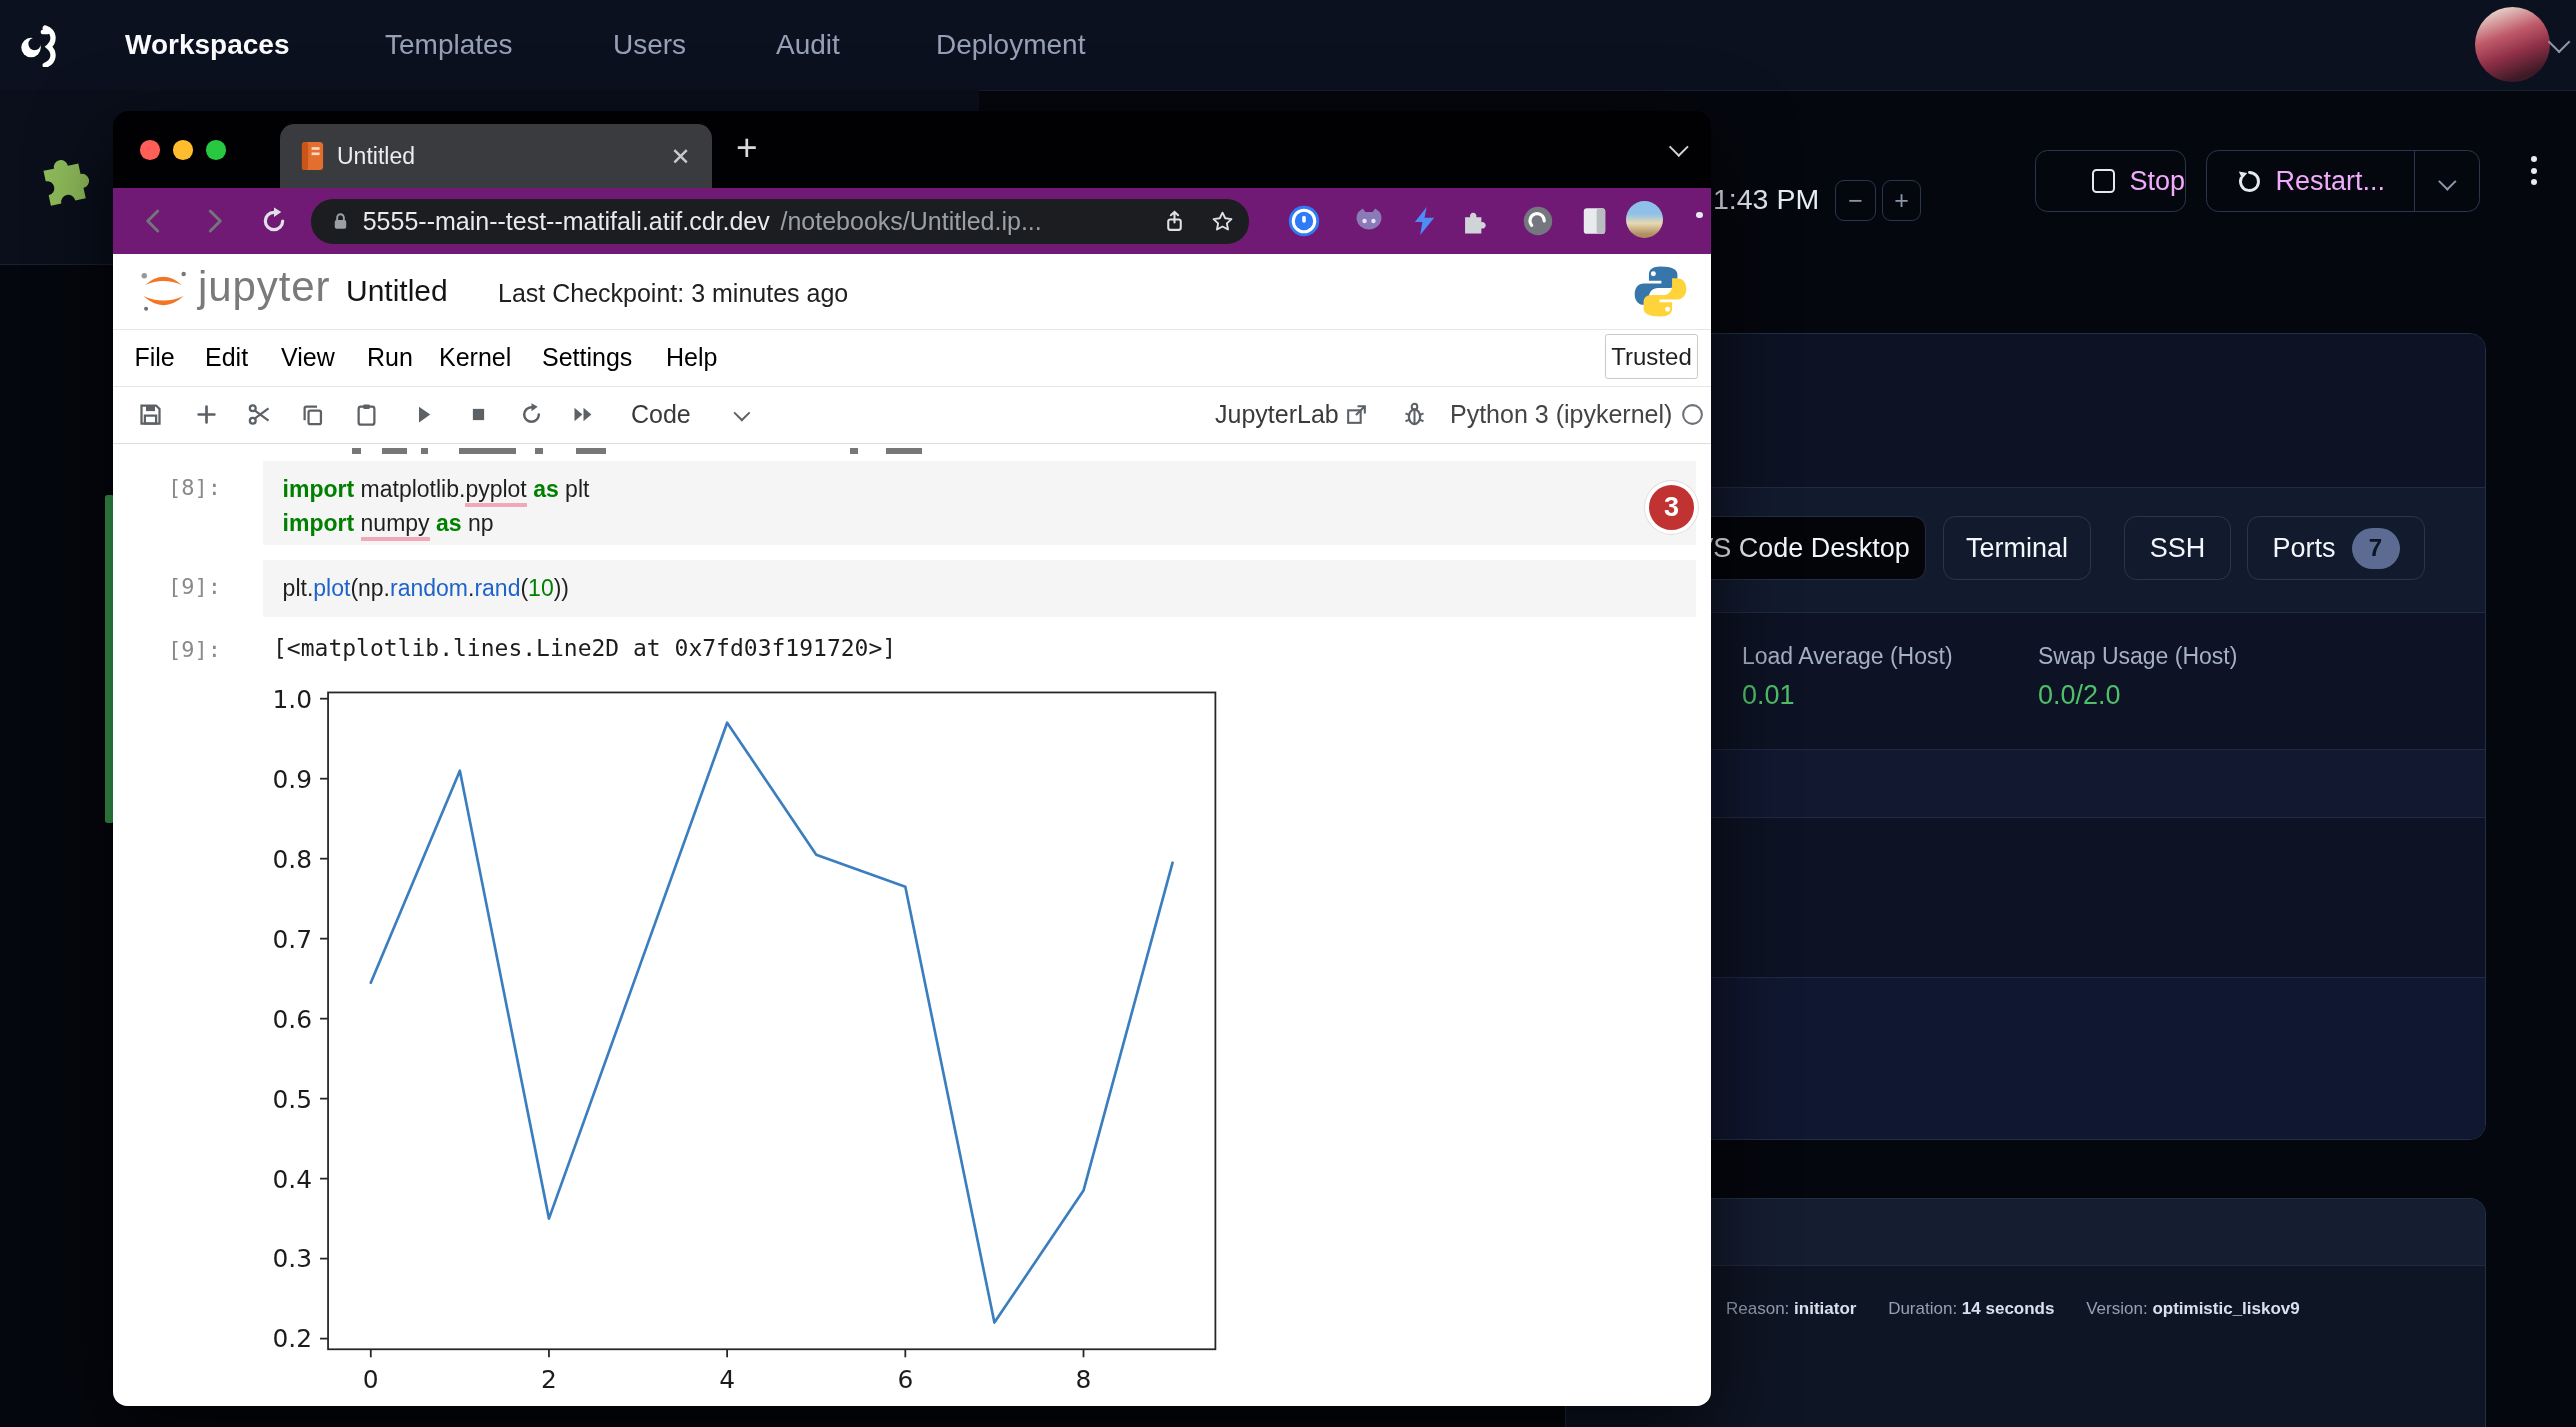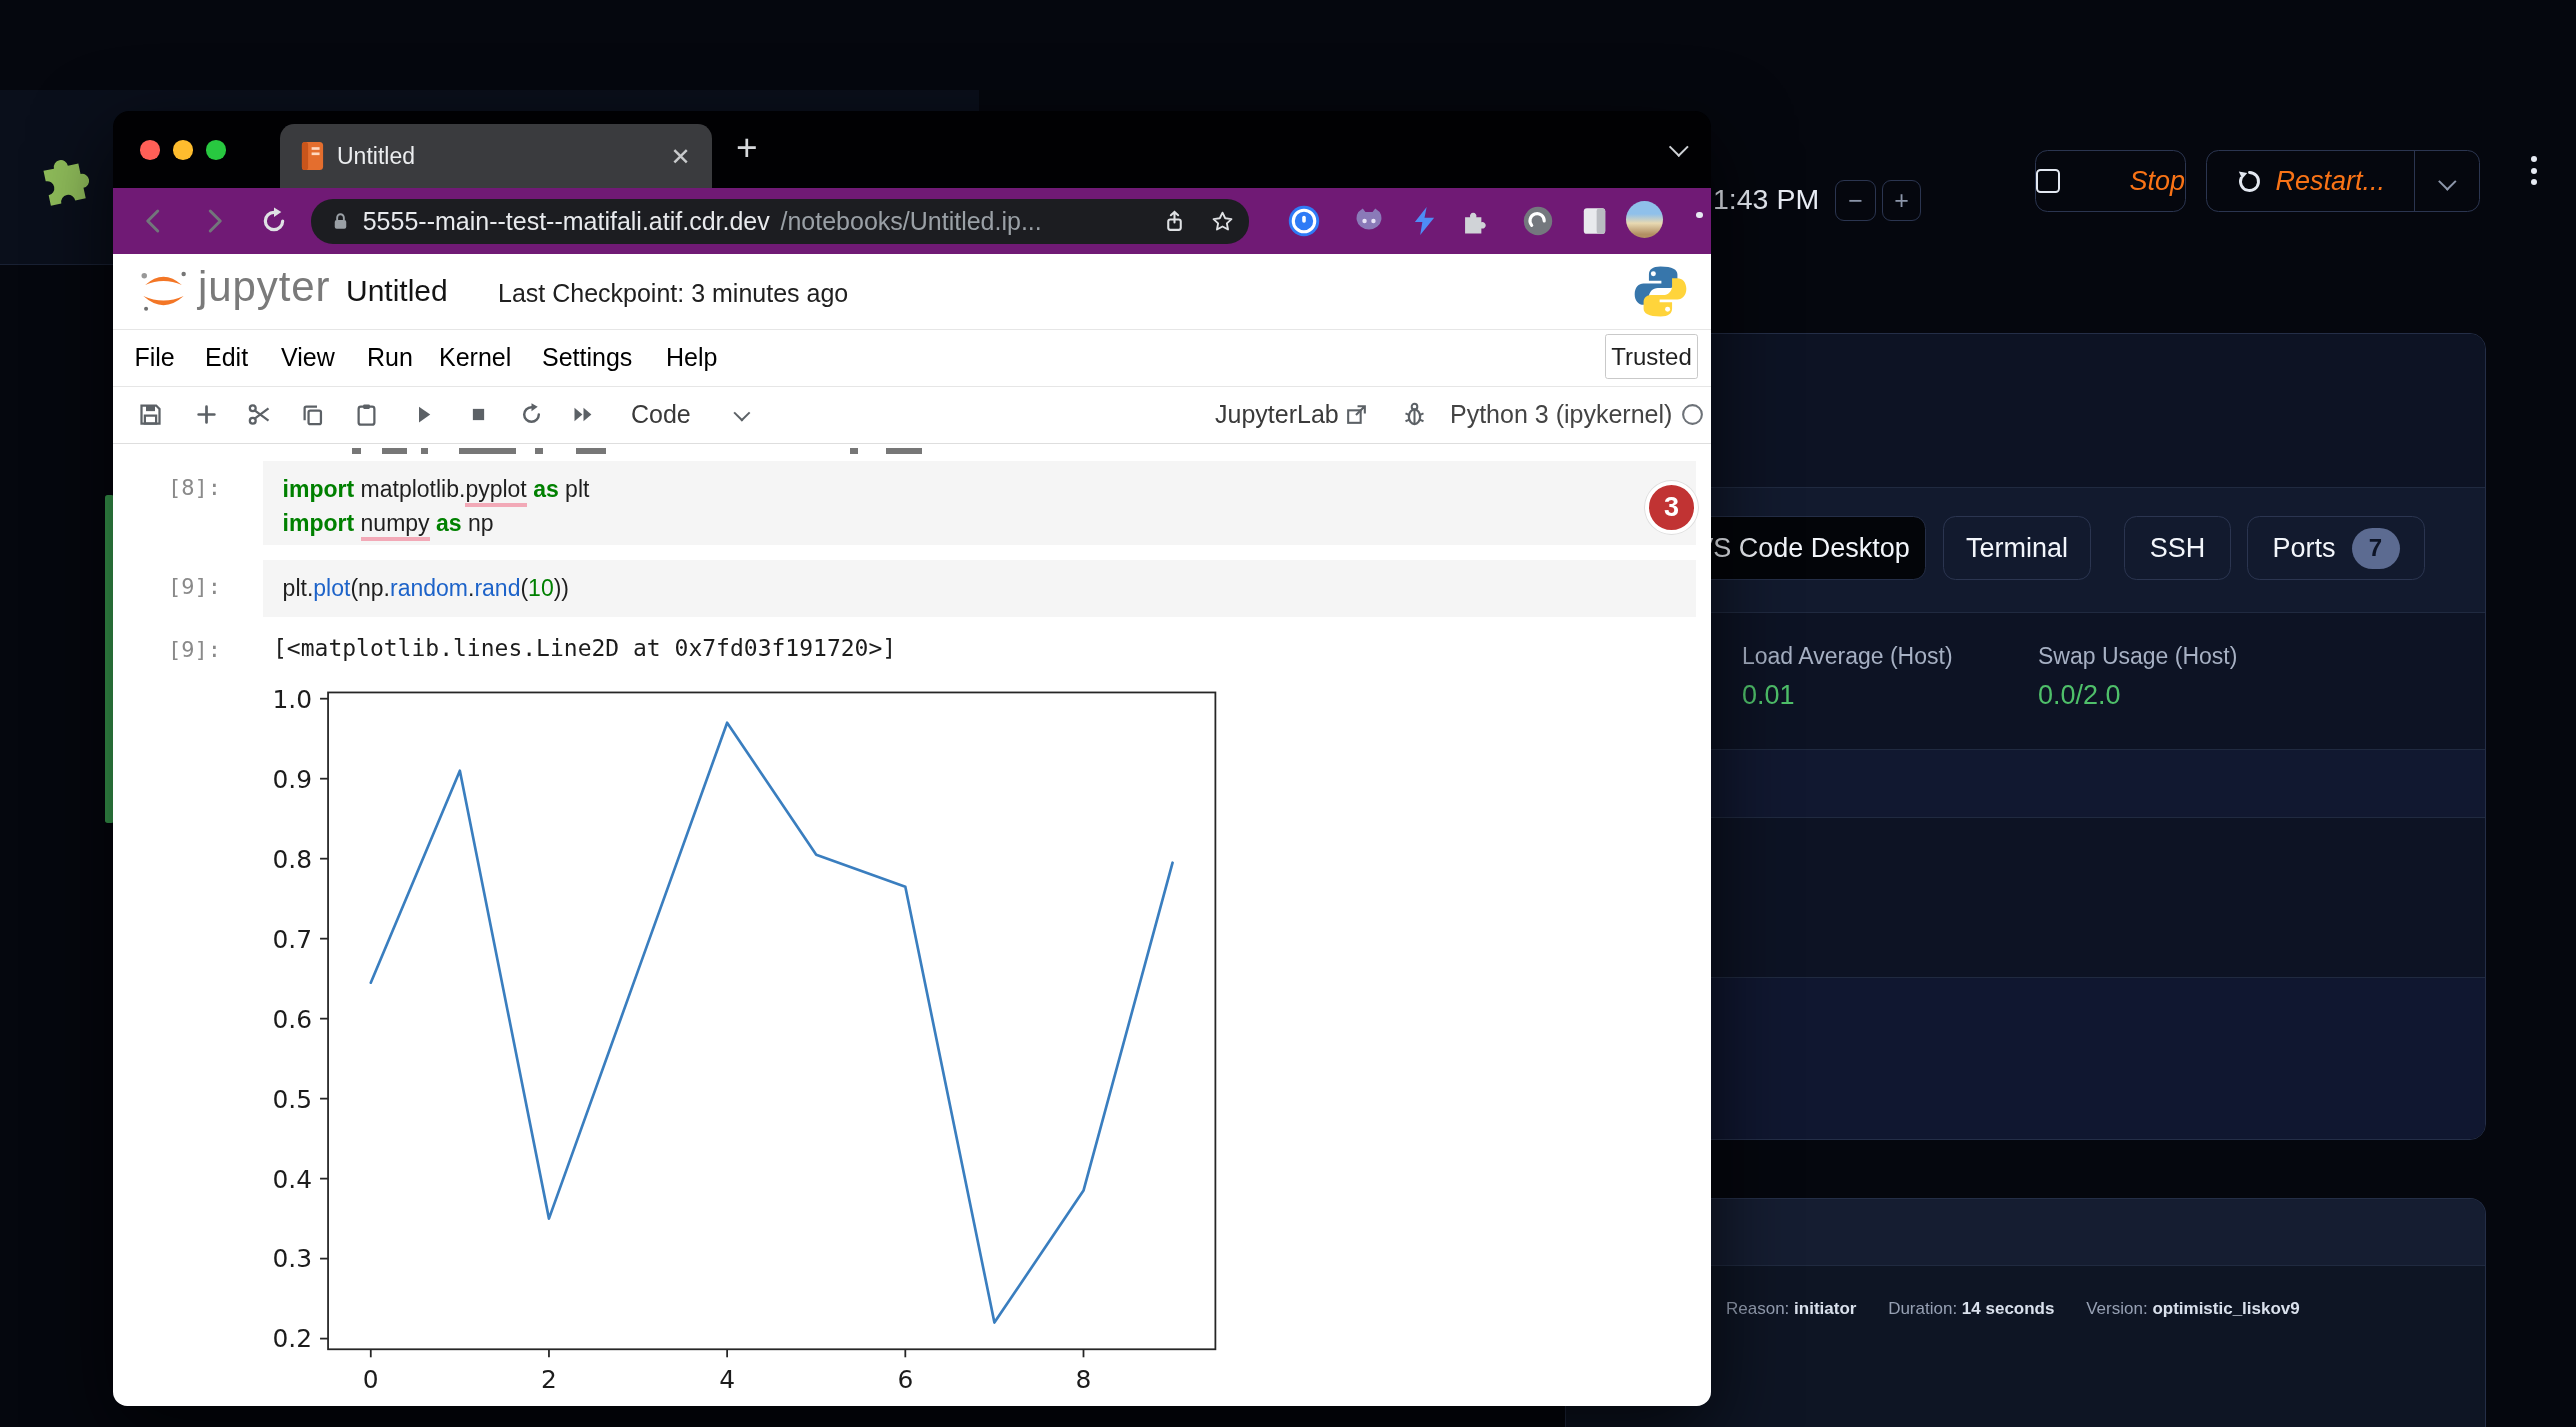--- a/index.html
+++ b/index.html
@@ -19,22 +19,22 @@
   .tpl-band{left:0;top:90px;width:979px;height:174px;background:#0a0f1b;border-bottom:0.9px solid #192134;}
   .green-strip{left:105px;top:495px;width:9px;height:328px;background:#3ba352;border-radius:2.7px;}
   .card1{left:1565px;top:333px;width:919px;height:805px;border:0.9px solid #242e47;border-radius:16px;overflow:hidden;}
   .card1 .row{width:100%;}
   .card2{left:1565px;top:1198px;width:919px;height:230px;border:0.9px solid #242e47;border-bottom:none;
     border-radius:16px 16px 0 0;overflow:hidden;background:#0e1524;}
   .card2 .hd{height:66px;background:#151d31;border-bottom:0.9px solid #202a40;}
   .meta{font-size:17px;color:#96a0b3;white-space:nowrap;}
   .meta b{color:#d9e0ec;font-weight:700;margin-right:27px;}
 
-  .ctlbtn{border:0.9px solid #2b3550;border-radius:12.5px;color:#f97316;font-size:27px;
-    display:flex;align-items:center;justify-content:space-between;gap:14.2px;box-sizing:border-box;cursor:pointer;font-style:italic;}
+  .ctlbtn{border:0.9px solid #2b3550;border-radius:12.5px;color:#f0abfc;font-size:27px;
+    display:flex;align-items:center;justify-content:flex-end;gap:14.2px;box-sizing:border-box;cursor:pointer;}
   .sqicon{width:19.6px;height:19.6px;border:2.7px solid #e3e8f1;border-radius:4.5px;}
   .minibtn{width:41px;height:41px;border:0.9px solid #2b3550;border-radius:9px;color:#8c96aa;font-size:25px;
     display:flex;align-items:center;justify-content:center;box-sizing:border-box;cursor:pointer;}
   .appbtn{height:64px;border:0.9px solid #2b3550;border-radius:12.5px;color:#f3f6fb;font-size:27px;
     display:flex;align-items:center;justify-content:center;gap:16px;box-sizing:border-box;cursor:pointer;z-index:2;}
   .badge-pill{min-width:48px;height:41px;border-radius:21.4px;background:#5c6b91;color:#0d1426;
     font-size:24px;font-weight:700;display:flex;align-items:center;justify-content:center;}
   .statlabel{font-size:23px;color:#a6b0c3;}
   .statvalue{font-size:27px;color:#4fc06a;}
   .kebab span{display:block;width:6.2px;height:6.2px;border-radius:50%;background:#e6eaf2;margin:5.3px 0;}
@@ -81,20 +81,37 @@
   .extbadge{position:absolute;left:1532px;top:227px;width:53px;height:53px;border-radius:50%;background:#c13333;
     border:4.5px solid #ffffff;box-sizing:border-box;color:#fff;font-size:27px;font-weight:700;
     display:flex;align-items:center;justify-content:center;box-shadow:0 0 0 0.9px #ddd;}
   .tick{font-family:"DejaVu Sans",sans-serif;font-size:28px;fill:#1c1c1c;}
 </style>
 </head>
 <body>
 
 <div id="root">
 
+  <header class="abs topnav">
+    <span class="abs" style="left:16px;top:21.4px;">
+      <svg width="46" height="46" viewBox="0 0 52 52">
+        <circle cx="17" cy="30" r="11" fill="#ffffff"></circle>
+        <circle cx="21" cy="26" r="7" fill="#0c1120"></circle>
+        <path d="M33 8 c11 4 11 15 4 21 c7 6 7 17 -4 21" fill="none" stroke="#ffffff" stroke-width="6" stroke-linecap="round"></path>
+        <rect x="28" y="10" width="10" height="5" rx="2" fill="#ffffff"></rect>
+      </svg>
+    </span>
+    <span class="abs navitem active" style="left:125px;">Workspaces</span>
+    <span class="abs navitem" style="left:385px;">Templates</span>
+    <span class="abs navitem" style="left:613px;">Users</span>
+    <span class="abs navitem" style="left:776px;">Audit</span>
+    <span class="abs navitem" style="left:936px;">Deployment</span>
+    <span class="abs avatar-lg"></span>
+    <span class="abs chev" style="left:2551px;top:34px;"></span>
+  </header>
 
   <div class="abs tpl-band">
     <svg class="abs" style="left:36px;top:57px;transform:rotate(-12deg);" width="57" height="57" viewBox="0 0 64 64">
       <path fill="#8fbc5a" d="M10 22 h12 a8 8 0 1 1 16 0 h12 v12 a8 8 0 1 1 0 16 v12 H38 a8 8 0 1 0 -16 0 H10 V50 a8 8 0 1 0 0 -16 z"></path>
     </svg>
   </div>
 
   <div class="abs green-strip"></div>
 
   <div class="abs card1">

